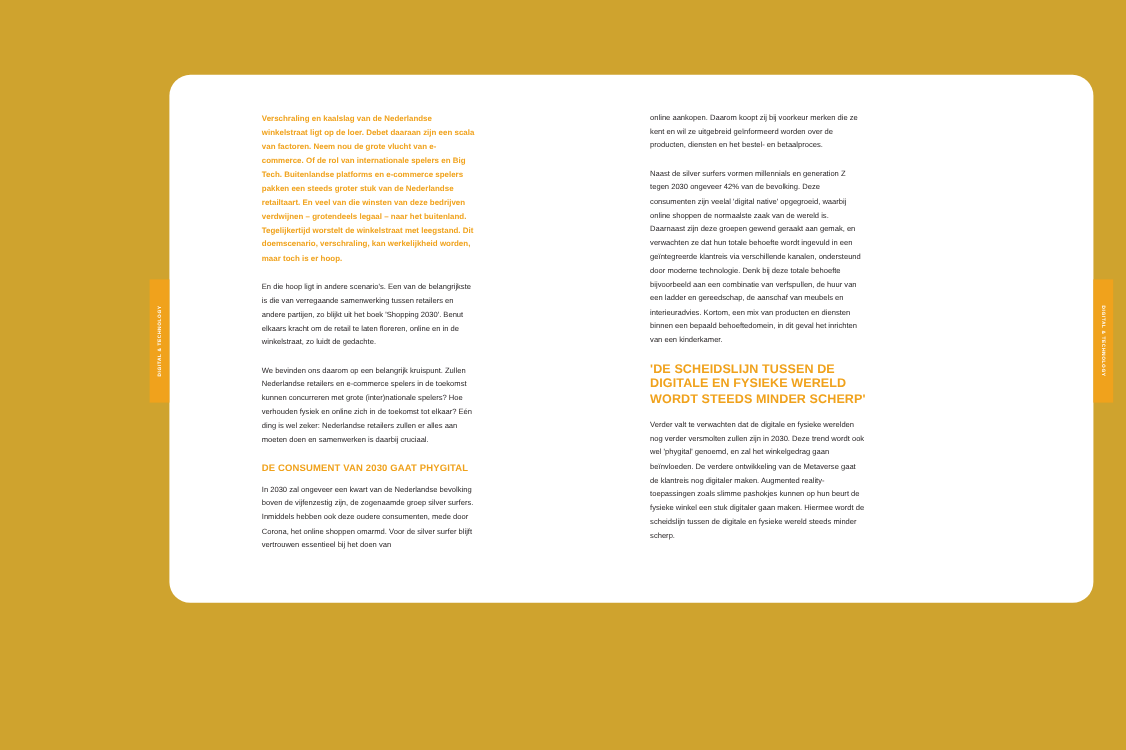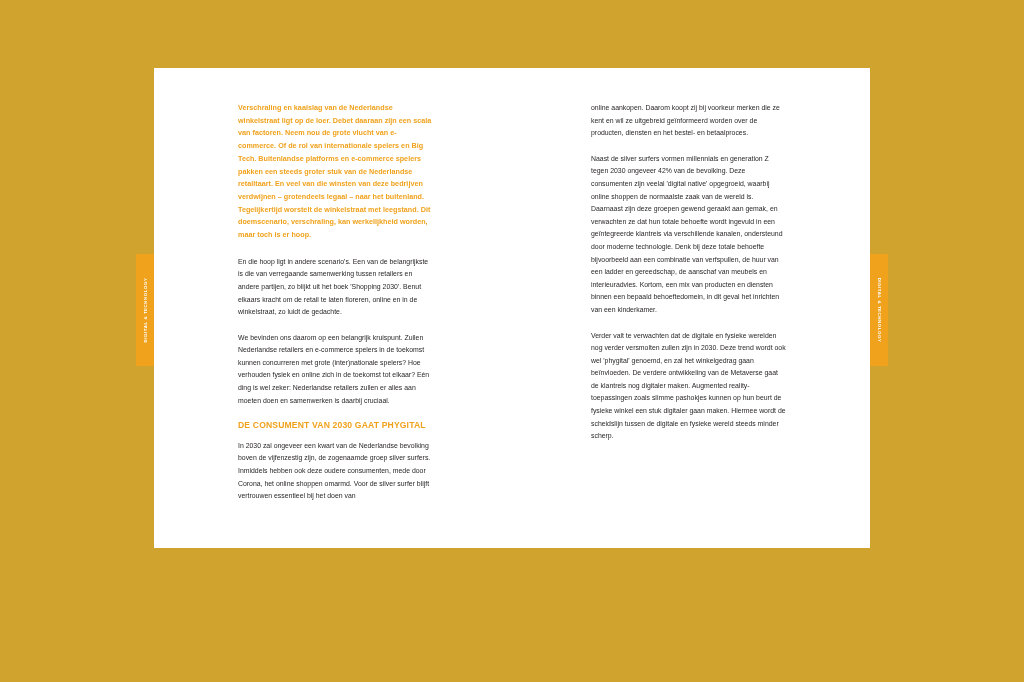--- a/index.html
+++ b/index.html
@@ -11,24 +11,25 @@
     height: 682px;
     background: #cfa32e;
     font-family: "Liberation Sans", sans-serif;
     overflow: hidden;
   }
 
   #page {
     position: absolute;
     left: 154px;
     top: 68px;
-    width: 716px;
+    width: 840px;
     height: 480px;
     background: #ffffff;
     box-shadow: 0 0 0 0 rgba(0,0,0,0);
+    border-radius: 19px;
   }
 
   
   .side-tab {
     position: absolute;
     background: #f0a21c;
     width: 18px;
   }
   .side-tab.left {
     left: -18px;
@@ -130,17 +131,18 @@
       <p class="lead">Verschraling en kaalslag van de Nederlandse winkelstraat ligt op de loer. Debet daaraan zijn een scala van factoren. Neem nou de grote vlucht van e-commerce. Of de rol van internationale spelers en Big Tech. Buitenlandse platforms en e-commerce spelers pakken een steeds groter stuk van de Nederlandse retailtaart. En veel van die winsten van deze bedrijven verdwijnen – grotendeels legaal – naar het buitenland. Tegelijkertijd worstelt de winkelstraat met leegstand. Dit doemscenario, verschraling, kan werkelijkheid worden, maar toch is er hoop.</p>
       <p class="body-text">En die hoop ligt in andere scenario's. Een van de belangrijkste is die van verregaande samenwerking tussen retailers en andere partijen, zo blijkt uit het boek 'Shopping 2030'. Benut elkaars kracht om de retail te laten floreren, online en in de winkelstraat, zo luidt de gedachte.</p>
       <p class="body-text">We bevinden ons daarom op een belangrijk kruispunt. Zullen Nederlandse retailers en e-commerce spelers in de toekomst kunnen concurreren met grote (inter)nationale spelers? Hoe verhouden fysiek en online zich in de toekomst tot elkaar? Eén ding is wel zeker: Nederlandse retailers zullen er alles aan moeten doen en samenwerken is daarbij cruciaal.</p>
       <h2 class="heading">De consument van 2030 gaat phygital</h2>
       <p class="body-text">In 2030 zal ongeveer een kwart van de Nederlandse bevol­king boven de vijfenzestig zijn, de zogenaamde groep silver surfers. Inmiddels hebben ook deze oudere consumenten, mede door Corona, het online shoppen omarmd. Voor de silver surfer blijft vertrouwen essentieel bij het doen van</p>
     </div>
 
     <div class="col col-right">
       <p class="body-text">online aankopen. Daarom koopt zij bij voorkeur merken die ze kent en wil ze uitgebreid geïnformeerd worden over de producten, diensten en het bestel- en betaalproces.</p>
       <p class="body-text">Naast de silver surfers vormen millennials en generation Z tegen 2030 ongeveer 42% van de bevolking. Deze consumenten zijn veelal 'digital native' opgegroeid, waarbij online shoppen de normaalste zaak van de wereld is. Daarnaast zijn deze groepen gewend geraakt aan gemak, en verwachten ze dat hun totale behoefte wordt ingevuld in een geïntegreerde klantreis via verschillende kanalen, ondersteund door moderne technologie. Denk bij deze totale behoefte bijvoorbeeld aan een combinatie van verfspullen, de huur van een ladder en gereedschap, de aanschaf van meubels en interieuradvies. Kortom, een mix van producten en diensten binnen een bepaald behoefte­domein, in dit geval het inrichten van een kinderkamer.</p>
+      <h2 class="heading big">'De scheidslijn tussen de digitale en fysieke wereld wordt steeds minder scherp'</h2>
       <p class="body-text">Verder valt te verwachten dat de digitale en fysieke werelden nog verder versmolten zullen zijn in 2030. Deze trend wordt ook wel 'phygital' genoemd, en zal het winkelgedrag gaan beïnvloeden. De verdere ontwikkeling van de Metaverse gaat de klantreis nog digitaler maken. Augmented reality-toepassingen zoals slimme pashokjes kunnen op hun beurt de fysieke winkel een stuk digitaler gaan maken. Hiermee wordt de scheidslijn tussen de digitale en fysieke wereld steeds minder scherp.</p>
     </div>
 
   </div>
 </div>
 
 </body></html>

